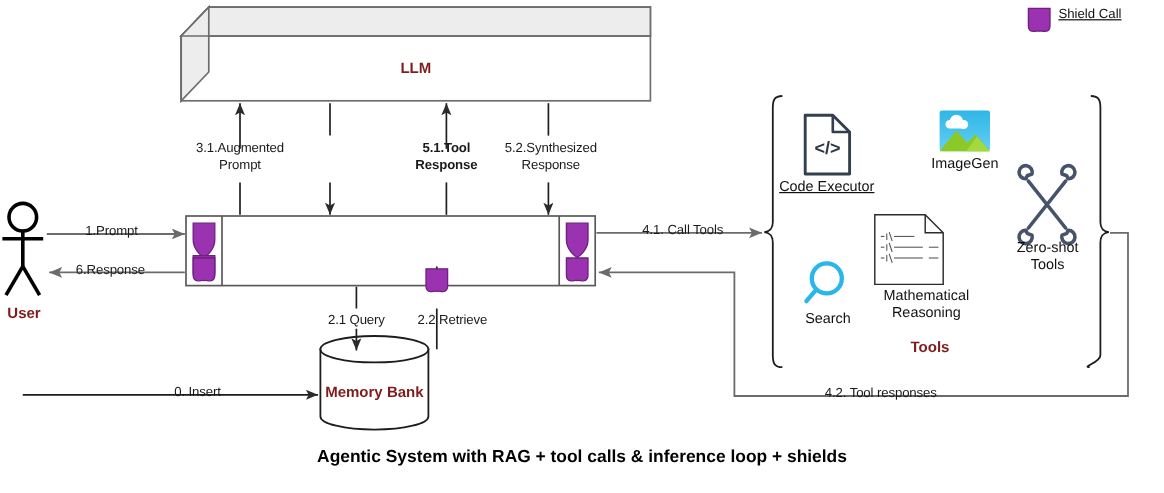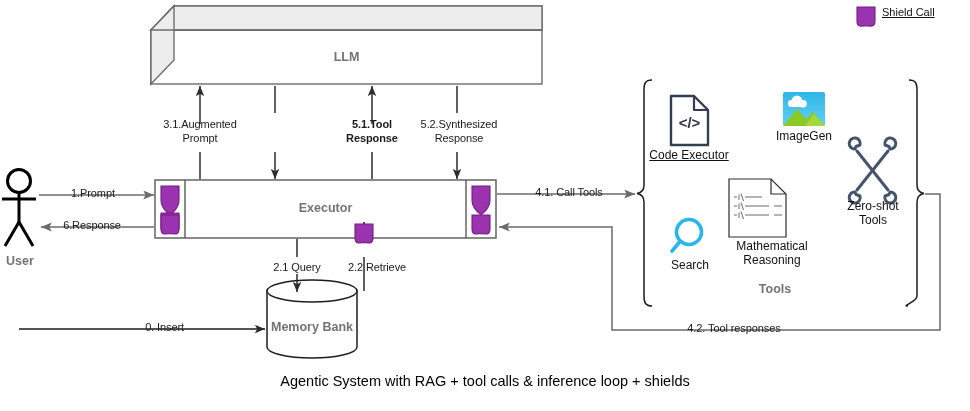--- a/index.html
+++ b/index.html
@@ -21,37 +21,38 @@
     line-height:13.5px;
     color:#1a1a1a;
     text-align:center;
     white-space:pre-line;
     letter-spacing:-0.1px;
   }
   .node-title {
     position:absolute;
     font-weight:bold;
     font-size:12.5px;
-    color:#737373;
+    color:#7f1d1d;
     text-align:center;
   }
   .tool-cap {
     position:absolute;
     font-size:12px;
     line-height:14px;
     color:#111;
     text-align:center;
     white-space:pre-line;
   }
   #caption {
     position:absolute;
     left:0; right:0; top:373px;
     text-align:center;
     font-size:14.5px;
     color:#000;
+    font-weight:bold;
   }
   #legend-text {
     position:absolute;
     left:882px; top:6px;
     font-size:11px;
     color:#111;
     text-decoration:underline;
   }
 </style>
 </head>
@@ -239,21 +240,20 @@
                C362,241.8 355,246 355,238 Z" fill="#9B32B0" stroke="#6f1f80" stroke-width="1.1"></path>
     </g>
     <g>
       <path d="M857,7 L875,7 L875,21 C875,29 868,25 866,26
                C864,25 857,29 857,21 Z" fill="#9B32B0" stroke="#6f1f80" stroke-width="1.1"></path>
     </g>
   </svg>
 
   <div class="node-title" style="left:151px; top:50px; width:391px;">LLM</div>
 
-  <div class="node-title" style="left:185px; top:201px; width:281px;">Executor</div>
 
   <div class="node-title" style="left:267px; top:320px; width:90px;">Memory Bank</div>
 
   <div class="node-title" style="left:0px; top:254px; width:40px;">User</div>
 
   <div class="node-title" style="left:720px; top:282px; width:110px; font-size:12.5px;">Tools</div>
 
   <div class="lbl" style="left:74px; top:321px; width:110px;text-align:right;">0. Insert</div>
 
   <div class="lbl" style="left:52px; top:187px; width:82px;">1.Prompt</div>

